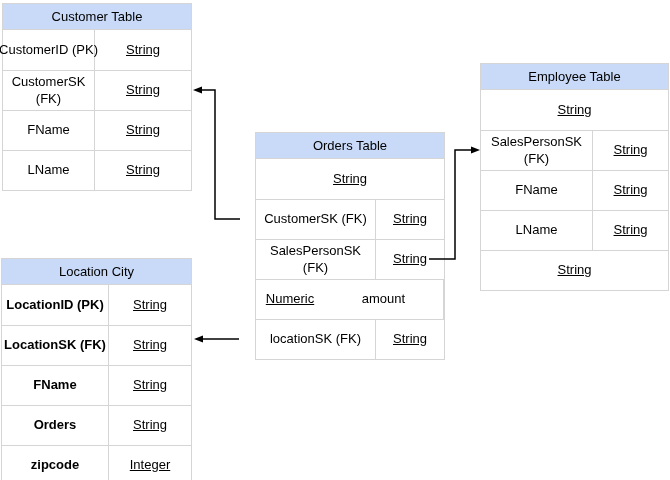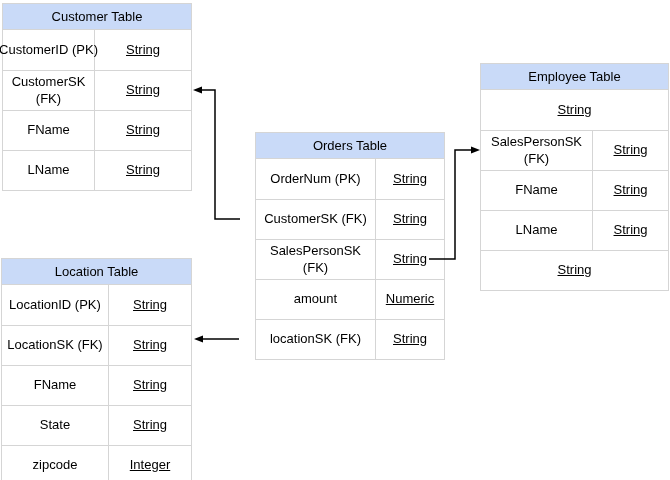--- a/index.html
+++ b/index.html
@@ -61,21 +61,21 @@
     text-decoration:underline;
   }
   
   .t-customer{left:2px;  top:3px;   width:190px;}
   .t-customer .field{width:92px;}
   .t-orders  {left:239px;top:132px; width:190px;margin-left:16px;}
   .t-orders  .field{width:120px;}
   .t-employee{left:480px;top:63px;  width:189px;}
   .t-employee .field{width:112px;}
   .t-location{left:1px;  top:258px; width:191px;}
-  .t-location .field{width:107px;}
+  .t-location .field{width:107px;font-weight:bold;}
   .connectors{
     position:absolute;
     left:0;top:0;
     width:670px;
     height:480px;
     pointer-events:none;
   }
   .connectors path{
     stroke:var(--connector);
     stroke-width:1.5;
@@ -108,35 +108,34 @@
     </div>
     <div class="trow">
       <div class="cell field">LName</div>
       <div class="cell type">String</div>
     </div>
   </div>
 
   <div class="er-table t-orders">
     <div class="thead">Orders Table</div>
     <div class="trow">
-      <div class="cell field">OrderNum (PK)</div>
       <div class="cell type">String</div>
     </div>
     <div class="trow">
       <div class="cell field">CustomerSK (FK)</div>
       <div class="cell type">String</div>
     </div>
     <div class="trow">
       <div class="cell field">SalesPersonSK
 (FK)</div>
       <div class="cell type">String</div>
     </div>
     <div class="trow">
+      <div class="cell type">Numeric</div>
       <div class="cell field">amount</div>
-      <div class="cell type">Numeric</div>
     </div>
     <div class="trow">
       <div class="cell field">locationSK (FK)</div>
       <div class="cell type">String</div>
     </div>
   </div>
 
   <div class="er-table t-employee">
     <div class="thead">Employee Table</div>
     <div class="trow">
@@ -154,35 +153,35 @@
     <div class="trow">
       <div class="cell field">LName</div>
       <div class="cell type">String</div>
     </div>
     <div class="trow">
       <div class="cell type">String</div>
     </div>
   </div>
 
   <div class="er-table t-location">
-    <div class="thead">Location Table</div>
+    <div class="thead">Location City</div>
     <div class="trow">
       <div class="cell field">LocationID (PK)</div>
       <div class="cell type">String</div>
     </div>
     <div class="trow">
       <div class="cell field">LocationSK (FK)</div>
       <div class="cell type">String</div>
     </div>
     <div class="trow">
       <div class="cell field">FName</div>
       <div class="cell type">String</div>
     </div>
     <div class="trow">
-      <div class="cell field">State</div>
+      <div class="cell field">Orders</div>
       <div class="cell type">String</div>
     </div>
     <div class="trow">
       <div class="cell field">zipcode</div>
       <div class="cell type">Integer</div>
     </div>
   </div>
 
   <svg class="connectors" viewBox="0 0 670 480" xmlns="http://www.w3.org/2000/svg">
 

